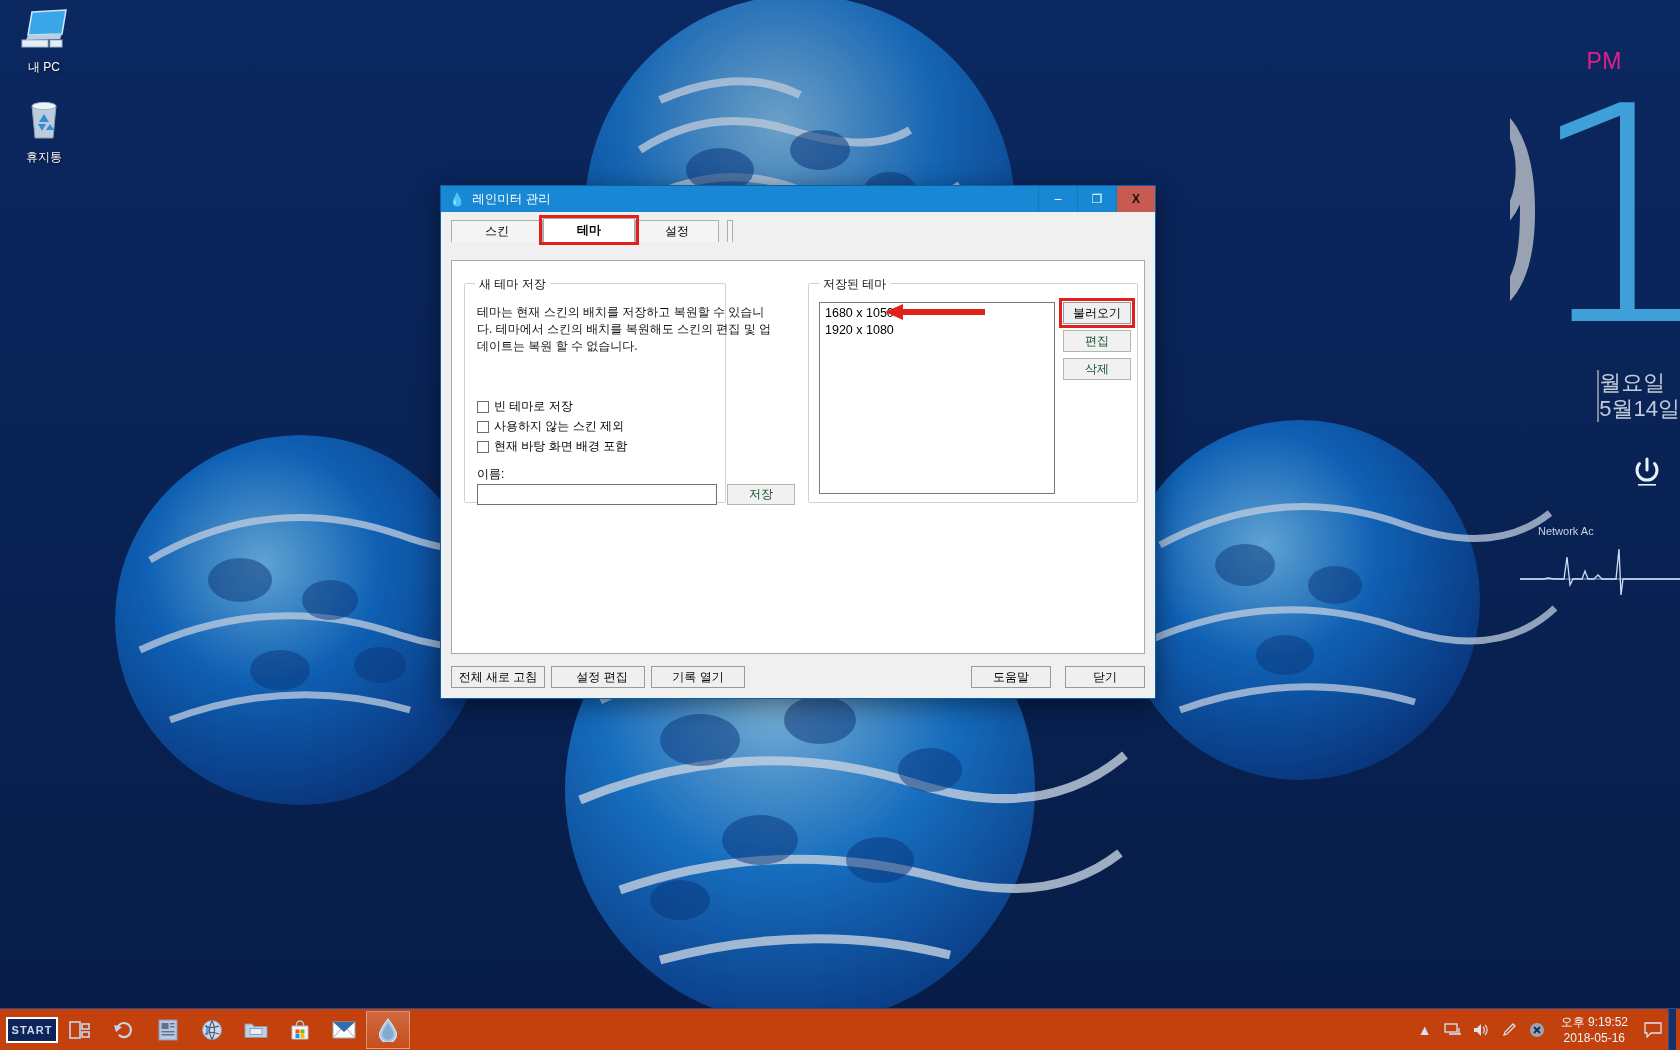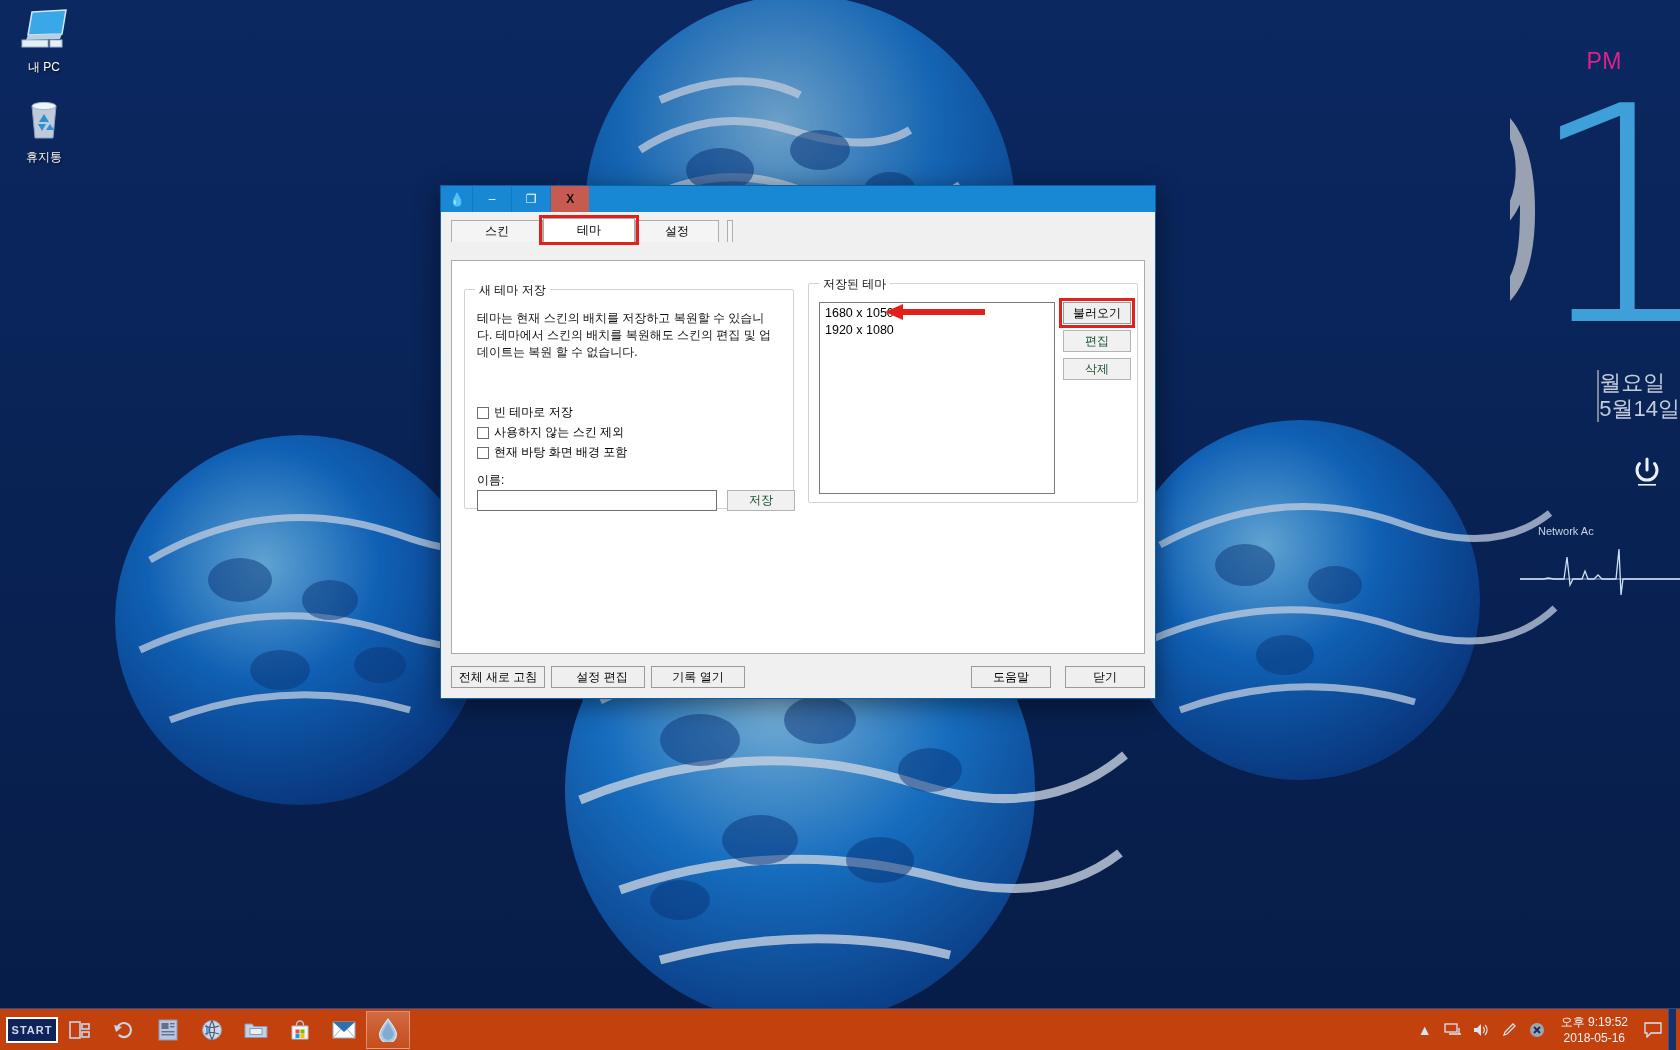--- a/index.html
+++ b/index.html
@@ -124,20 +124,21 @@
     border: 1px solid #aeaeae;
     border-bottom: none;
     background: #f4f4f4;
     font-size: 12px;
   }
   .tab.active {
     top: 0; height: 24px; line-height: 23px;
     background: #fff;
     border-color: #aaa;
     z-index: 3;
+    font-weight: bold;
   }
   #tab-skin { left: 0; width: 92px; }
   #tab-theme { left: 92px; width: 92px; }
   #tab-settings { left: 184px; width: 84px; }
   #tab-filler {
     position: absolute; left: 276px; top: 2px;
     width: 6px; height: 22px;
     border: 1px solid #aeaeae; border-bottom: none;
     background: #f4f4f4;
   }
@@ -164,21 +165,21 @@
     border-radius: 2px;
   }
   .groupbox > .gb-title {
     position: absolute;
     top: -8px; left: 10px;
     background: #fff;
     padding: 0 4px;
     font-size: 12px;
     color: #111;
   }
-  #gb-newtheme { left: 12px; top: 28px; width: 330px; height: 220px; }
+  #gb-newtheme { left: 12px; top: 22px; width: 262px; height: 220px; }
   #gb-savedtheme { left: 356px; top: 22px; width: 330px; height: 220px; }
 
   #desc-text {
     position: absolute; left: 12px; top: 20px; width: 300px;
     font-size: 12px; line-height: 17px; color: #111;
   }
 
   .checkrow {
     position: absolute; left: 12px;
     display: flex; align-items: center;
@@ -447,20 +448,21 @@
       <path d="M0 42 L24 42 L28 41 L34 42 L44 42 L47 20 L50 48 L53 42 L62 42 L65 34 L68 42 L74 42 L78 38 L82 42 L96 42 L99 12 L101 58 L103 42 L170 42" stroke="#cfe0f4" stroke-width="1.3" fill="none"></path>
     </svg>
 
   </div>
 </div>
 
 <div id="rainmeter-window">
 
   <div id="titlebar">
     <span class="tb-icon">💧</span>
+    <span class="tb-text">레인미터 관리</span>
     <div class="win-btn">–</div>
     <div class="win-btn">❐</div>
     <div class="win-btn close">X</div>
   </div>
 
   <div id="client">
 
     <div id="tabstrip">
       <div class="tab" id="tab-skin">스킨</div>
       <div class="tab active" id="tab-theme">테마</div>

